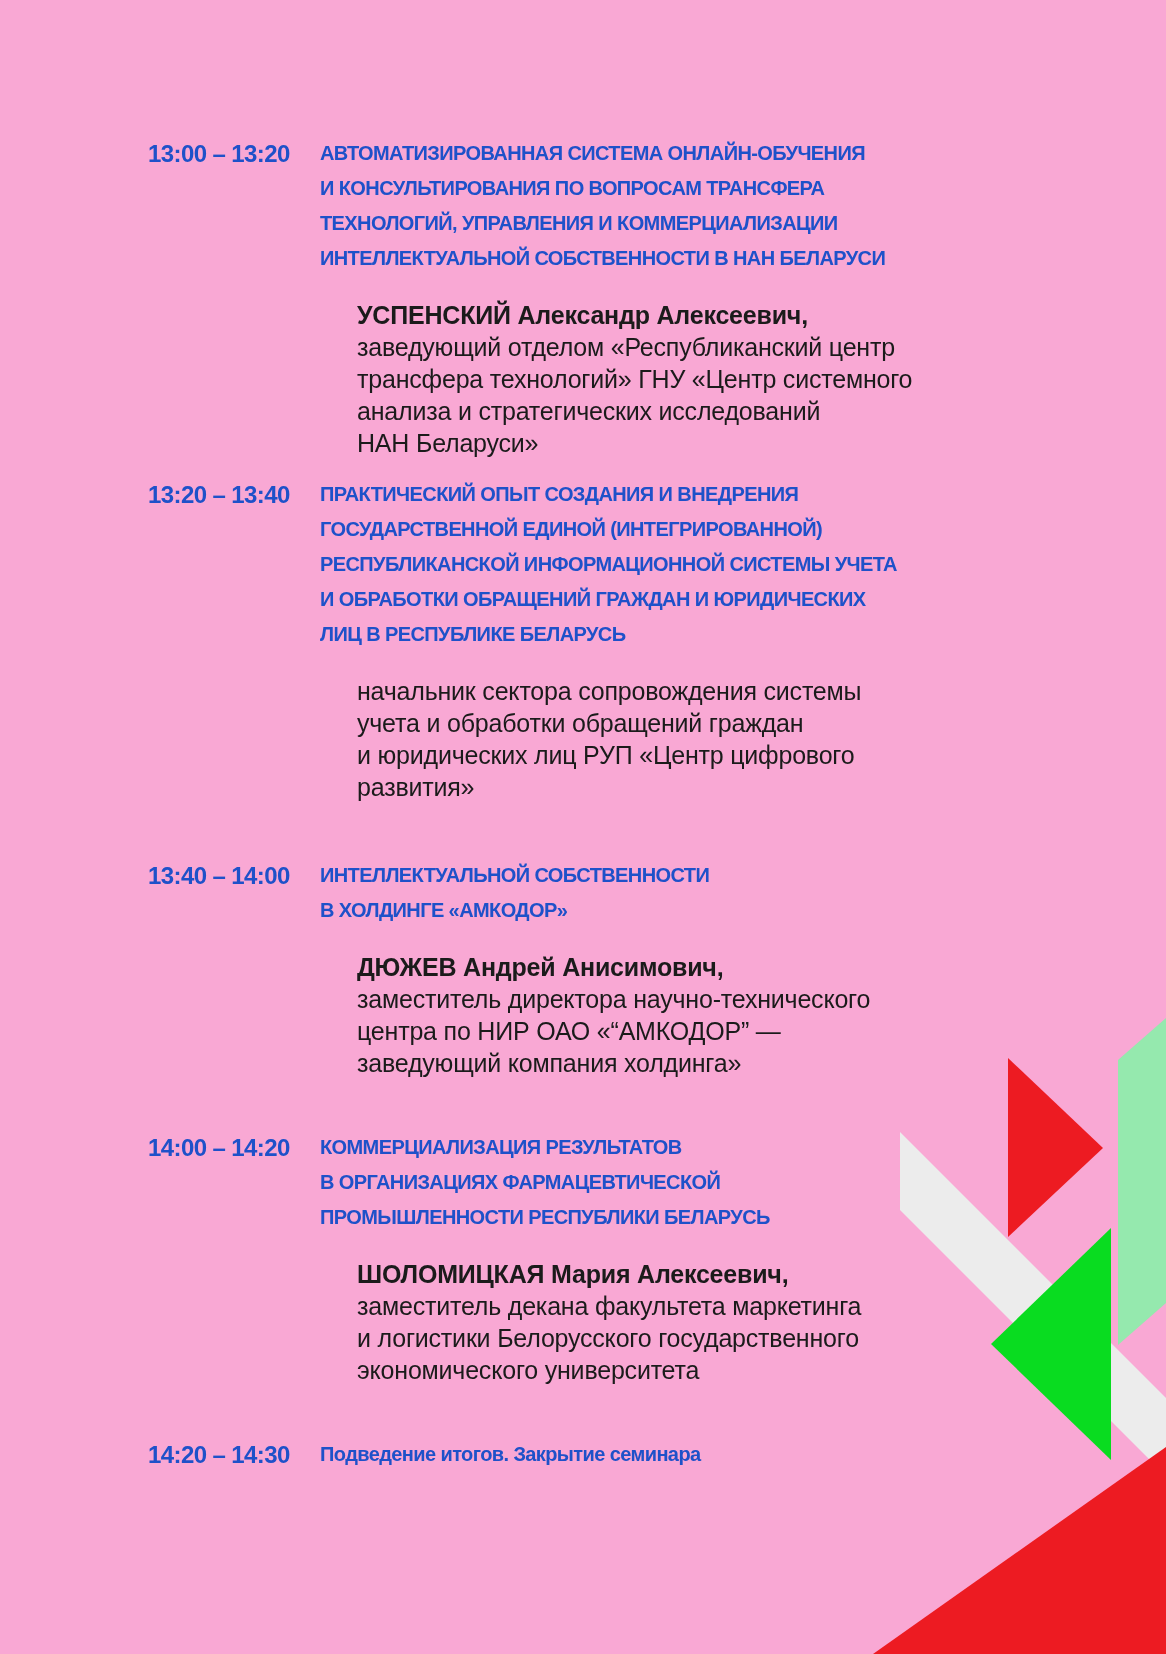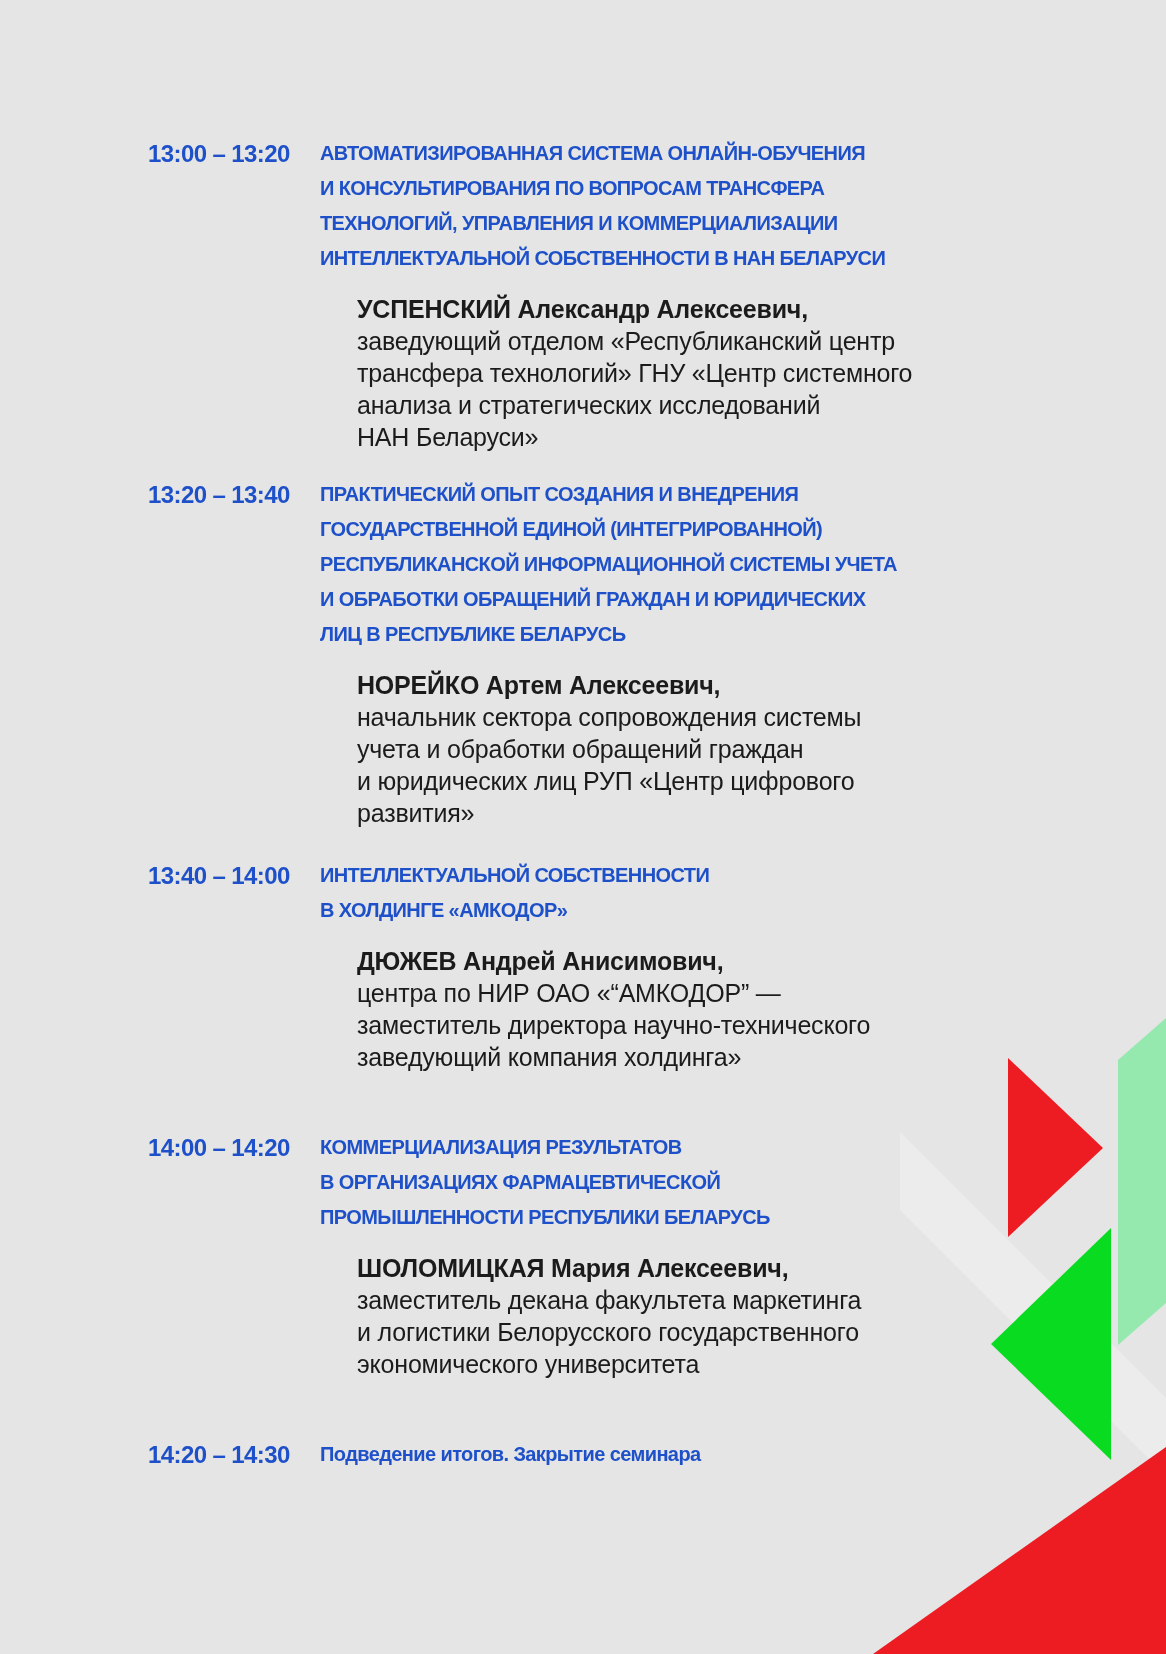--- a/index.html
+++ b/index.html
@@ -1,20 +1,20 @@
 <!DOCTYPE html>
 <html lang="ru"><head>
 <meta charset="utf-8">
 <style>
   html,body{margin:0;padding:0;background:#ffffff;}
   .page{
     position:relative;
     width:1166px;height:1654px;
     margin:0 auto;
-    background:#e5e5e5;
+    background:#f9a8d4;
     overflow:hidden;
     font-family:"Liberation Sans", sans-serif;
   }
   .decor{
     position:absolute;left:0;top:0;width:1166px;height:1654px;
     z-index:0;pointer-events:none;
   }
   .block{
     position:absolute;left:148px;right:0;
     z-index:1;
@@ -26,21 +26,21 @@
     color:#1e51c9;
     white-space:nowrap;
   }
   .content{margin-left:172px;}
   .title div{
     font-weight:bold;font-size:20px;line-height:35px;
     letter-spacing:-0.6px;
     color:#1e51c9;
     white-space:nowrap;
   }
-  .speaker{margin-left:37px;margin-top:17px;}
+  .speaker{margin-left:37px;margin-top:23px;}
   .speaker .name{
     font-weight:bold;font-size:25px;line-height:32px;
     color:#1b1b1b;letter-spacing:-0.2px;white-space:nowrap;
   }
   .speaker .rl{
     font-weight:normal;font-size:25px;line-height:32px;
     color:#1b1b1b;letter-spacing:-0.2px;white-space:nowrap;
   }
 </style>
 </head>
@@ -79,40 +79,39 @@
     <div class="time">13:20 – 13:40</div>
     <div class="content">
       <div class="title">
         <div>ПРАКТИЧЕСКИЙ ОПЫТ СОЗДАНИЯ И ВНЕДРЕНИЯ</div>
         <div>ГОСУДАРСТВЕННОЙ ЕДИНОЙ (ИНТЕГРИРОВАННОЙ)</div>
         <div>РЕСПУБЛИКАНСКОЙ ИНФОРМАЦИОННОЙ СИСТЕМЫ УЧЕТА</div>
         <div>И ОБРАБОТКИ ОБРАЩЕНИЙ ГРАЖДАН И ЮРИДИЧЕСКИХ</div>
         <div>ЛИЦ В РЕСПУБЛИКЕ БЕЛАРУСЬ</div>
       </div>
       <div class="speaker">
-        <div class="name">НОРЕЙКО Артем Алексеевич,</div>
         <div class="rl">начальник сектора сопровождения системы</div>
         <div class="rl">учета и обработки обращений граждан</div>
         <div class="rl">и юридических лиц РУП «Центр цифрового</div>
         <div class="rl">развития»</div>
       </div>
     </div>
   </div>
 
   <div class="block" style="top:858px">
     <div class="time">13:40 – 14:00</div>
     <div class="content">
       <div class="title">
         <div>ИНТЕЛЛЕКТУАЛЬНОЙ СОБСТВЕННОСТИ</div>
         <div>В ХОЛДИНГЕ «АМКОДОР»</div>
       </div>
       <div class="speaker">
         <div class="name">ДЮЖЕВ Андрей Анисимович,</div>
+        <div class="rl">заместитель директора научно-технического</div>
         <div class="rl">центра по НИР ОАО «“АМКОДОР” —</div>
-        <div class="rl">заместитель директора научно-технического</div>
         <div class="rl">заведующий компания холдинга»</div>
       </div>
     </div>
   </div>
 
   <div class="block" style="top:1130px">
     <div class="time">14:00 – 14:20</div>
     <div class="content">
       <div class="title">
         <div>КОММЕРЦИАЛИЗАЦИЯ РЕЗУЛЬТАТОВ</div>

